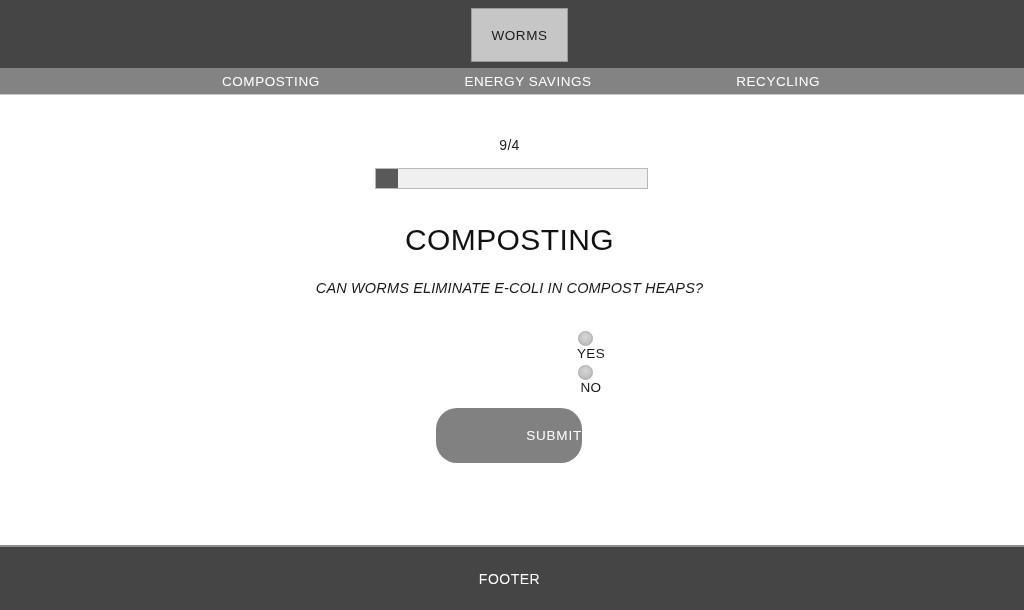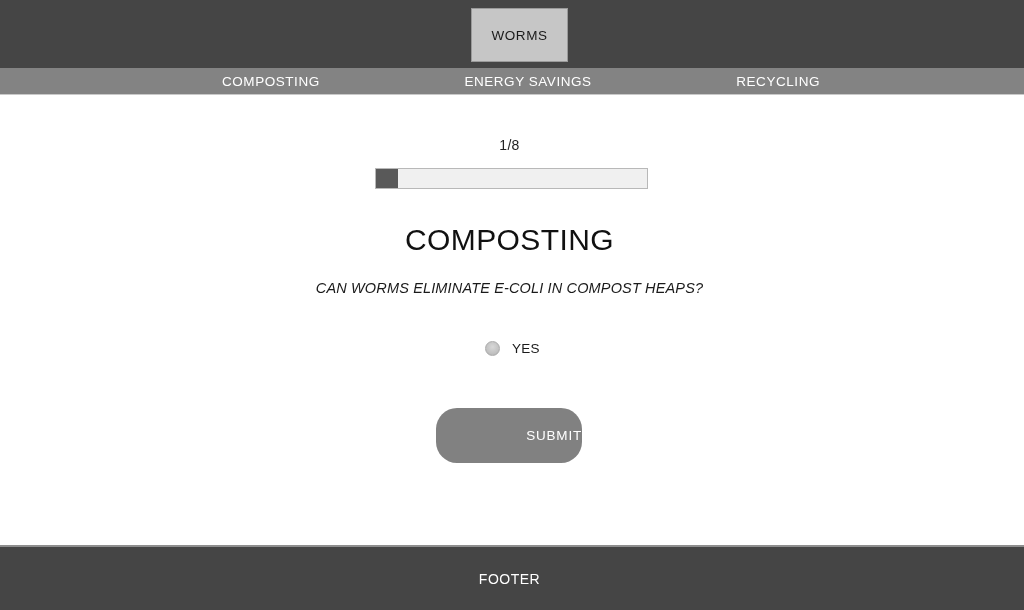--- a/index.html
+++ b/index.html
@@ -141,20 +141,21 @@
     position: absolute;
     left: 485px;
     top: 236px;
     width: 200px;
   }
   .option-row {
     display: flex;
     align-items: center;
     height: 34px;
     cursor: pointer;
+    flex-direction: column;
   }
   .radio {
     width: 15px;
     height: 15px;
     border-radius: 50%;
     background: radial-gradient(circle at 50% 38%, #d8d8d8 0%, #c2c2c2 60%, #adadad 100%);
     border: 1px solid #ababab;
     box-sizing: border-box;
     flex: 0 0 auto;
   }
@@ -216,35 +217,39 @@
 <nav class="nav">
   <div class="nav-inner">
     <span class="nav-item">COMPOSTING</span>
     <span class="nav-item">ENERGY SAVINGS</span>
     <span class="nav-item">RECYCLING</span>
   </div>
 </nav>
 
 <main class="main">
 
-  <div class="progress-label">1/8</div>
+  <div class="progress-label">9/4</div>
 
   <div class="progress-track">
     <div class="progress-fill"></div>
   </div>
 
   <h1 class="quiz-title">COMPOSTING</h1>
 
   <div class="quiz-question">CAN WORMS ELIMINATE E-COLI IN COMPOST HEAPS?</div>
 
   <div class="options">
     <div class="option-row">
       <span class="radio"></span>
       <span class="option-label">YES</span>
     </div>
+    <div class="option-row">
+      <span class="radio"></span>
+      <span class="option-label">NO</span>
+    </div>
   </div>
 
   <button class="submit-button">SUBMIT</button>
 
 </main>
 
 <footer class="footer">
   <span class="footer-text">FOOTER</span>
 </footer>
 

